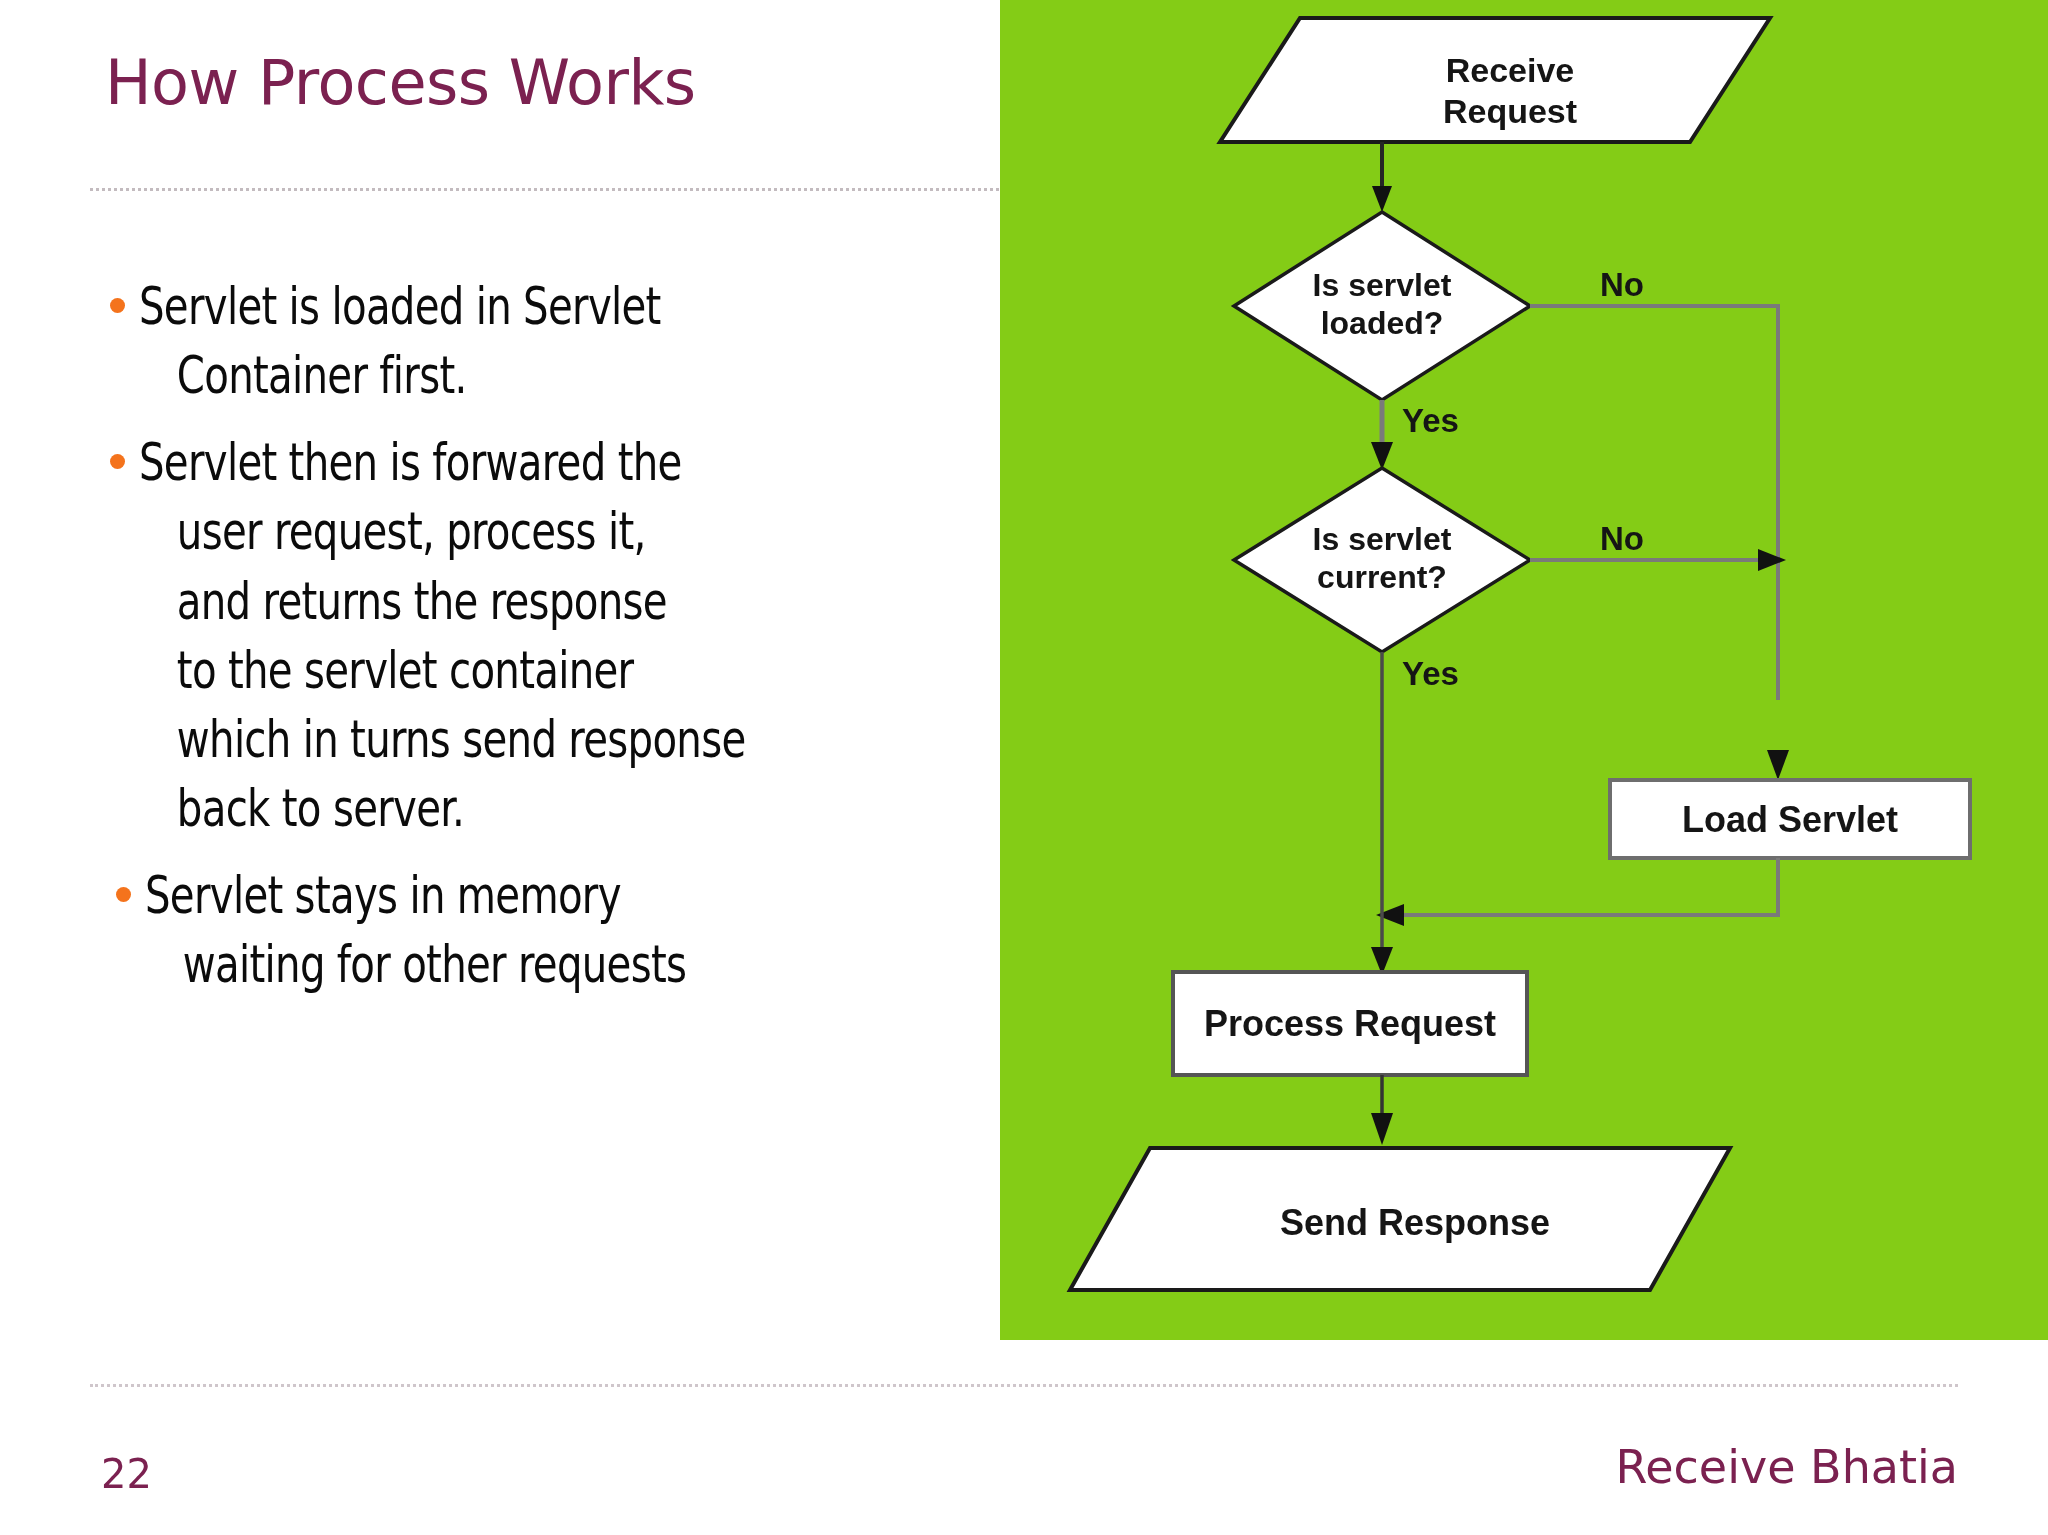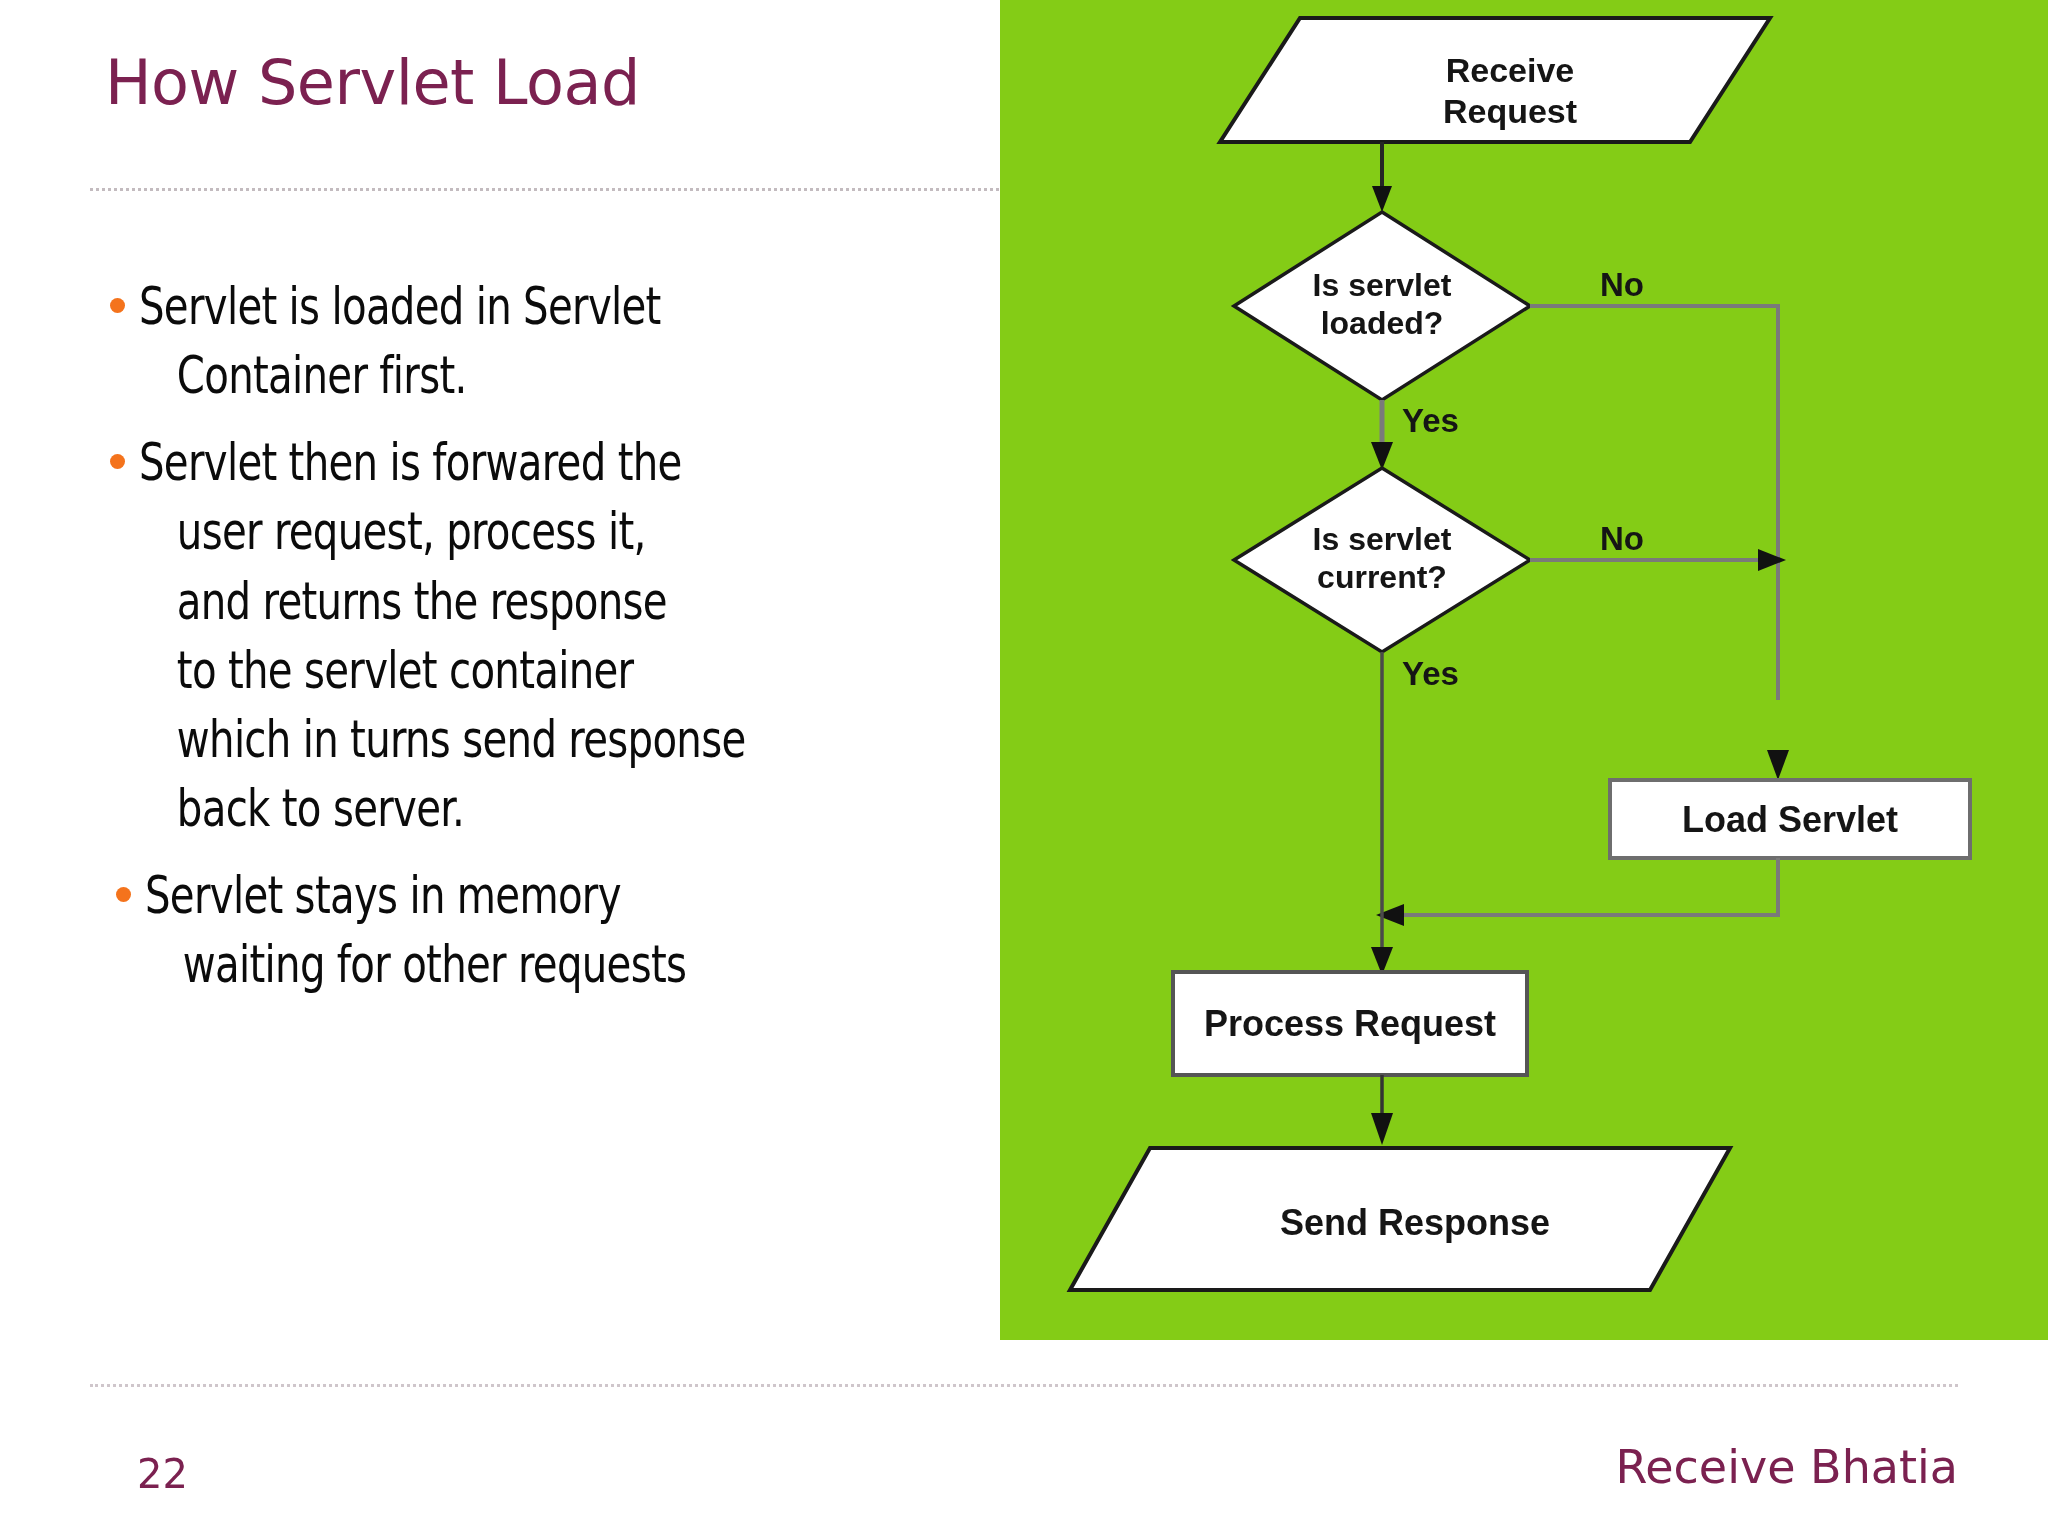--- a/index.html
+++ b/index.html
@@ -105,38 +105,37 @@
     height: 0;
     border-top: 3px dotted #cfc6cb;
   }
   #page-number {
     position: absolute;
     left: 101px;
     top: 1451px;
     font-family: "DejaVu Sans", sans-serif;
     font-size: 40px;
     color: #7b2150;
-    margin-left: 36px;
   }
   #author-name {
     position: absolute;
     right: 90px;
     top: 1440px;
     font-family: "DejaVu Sans", sans-serif;
     font-size: 46px;
     color: #7b2150;
     white-space: nowrap;
   }
 </style>
 </head>
 <body>
 
 <div id="slide">
 
-  <div id="slide-title">How Servlet Load</div>
+  <div id="slide-title">How Process Works</div>
   <div id="title-rule"></div>
 
   <div id="bullets">
 
     <div class="bullet-row">
       <span class="bullet-dot"></span>
       <div class="bullet-text">
         <span>Servlet is loaded in Servlet</span>
         <span class="cont">Container first.</span>
       </div>

